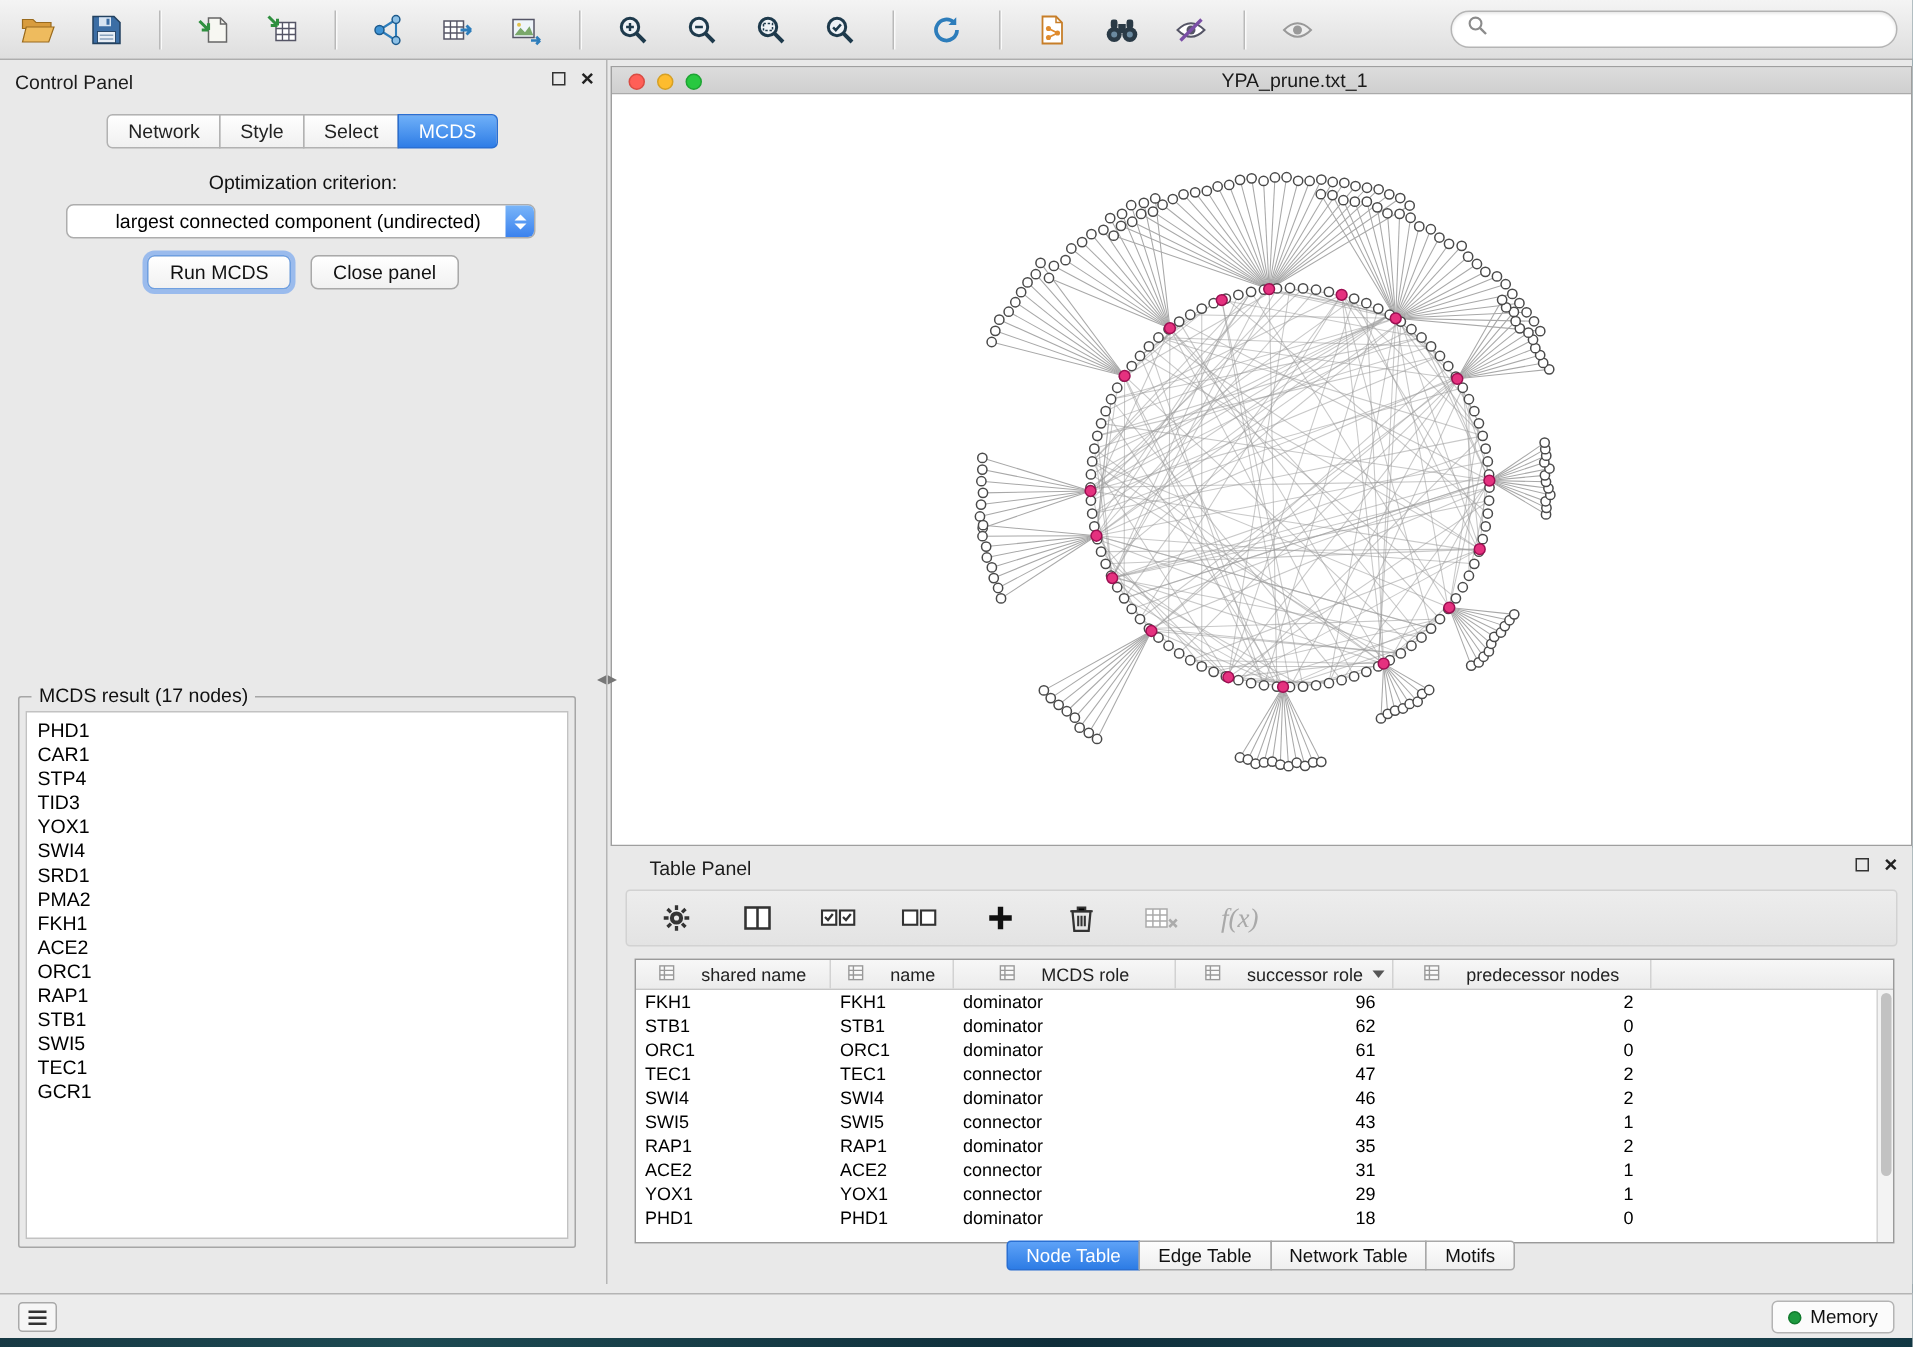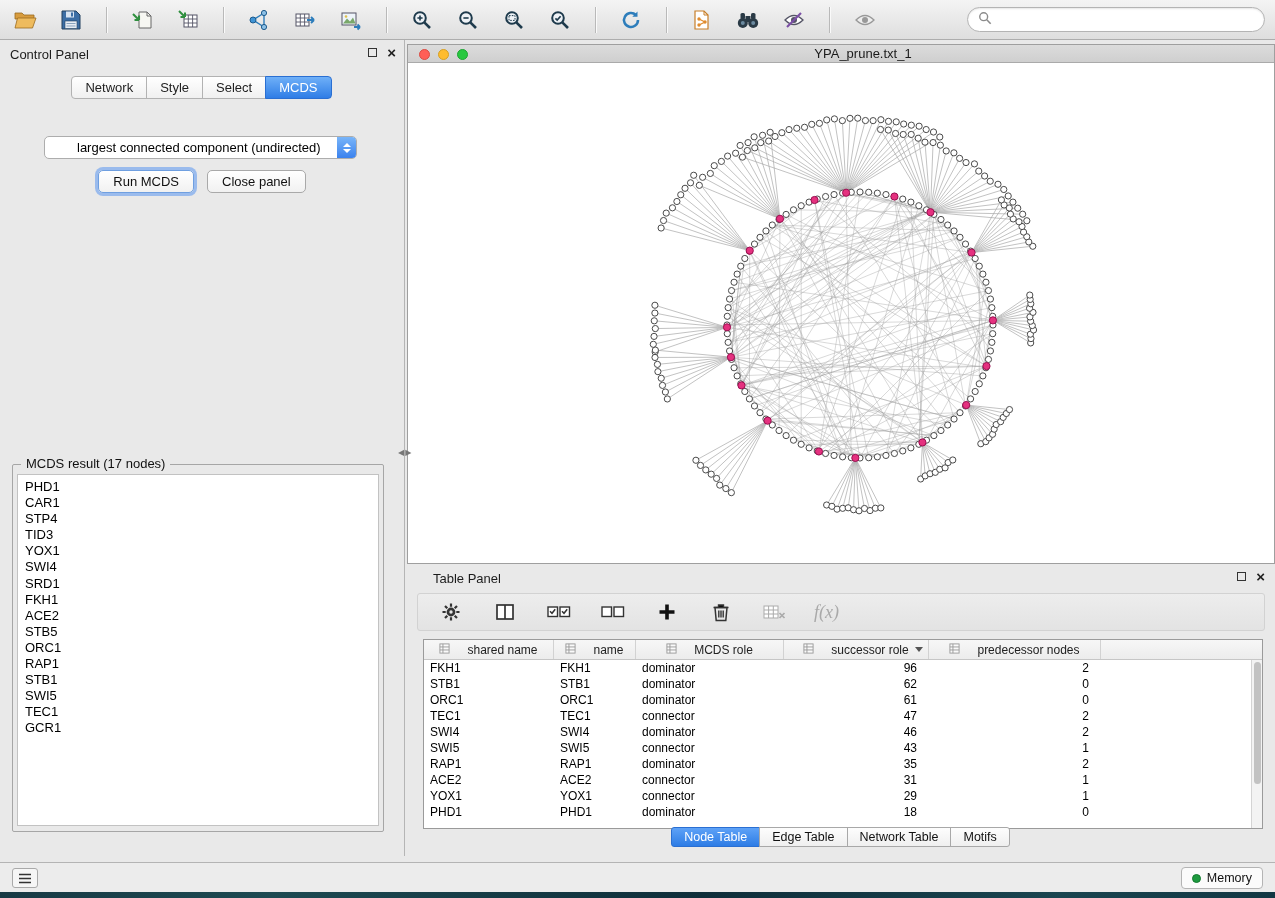--- a/index.html
+++ b/index.html
@@ -266,20 +266,21 @@
           <span class="float-ico"></span>
           <span class="close-ico">×</span>
         </span>
       </div>
       <div class="cp-tabs" id="cp-tabs">
             <div class="seg">Network</div>
             <div class="seg">Style</div>
             <div class="seg">Select</div>
             <div class="seg active">MCDS</div>
           </div>
+      <div class="opt-label">Optimization criterion:</div>
       <div class="dropdown">
         <span class="dd-text">largest connected component (undirected)</span>
         <span class="dd-stepper">
               <span class="dd-up"></span>
               <span class="dd-down"></span>
             </span>
       </div>
       <div class="cp-buttons">
         <button class="btn focused">Run MCDS</button>
         <button class="btn">Close panel</button>
@@ -287,23 +288,23 @@
       <div class="result-box">
         <span class="result-legend">MCDS result (17 nodes)</span>
         <div class="mcds-list" id="mcds-list">
               <div class="mcds-item">PHD1</div>
               <div class="mcds-item">CAR1</div>
               <div class="mcds-item">STP4</div>
               <div class="mcds-item">TID3</div>
               <div class="mcds-item">YOX1</div>
               <div class="mcds-item">SWI4</div>
               <div class="mcds-item">SRD1</div>
+              <div class="mcds-item">PMA2</div>
               <div class="mcds-item">FKH1</div>
               <div class="mcds-item">ACE2</div>
-              <div class="mcds-item">STB5</div>
               <div class="mcds-item">ORC1</div>
               <div class="mcds-item">RAP1</div>
               <div class="mcds-item">STB1</div>
               <div class="mcds-item">SWI5</div>
               <div class="mcds-item">TEC1</div>
               <div class="mcds-item">GCR1</div>
             </div>
       </div>
     </div>
 

